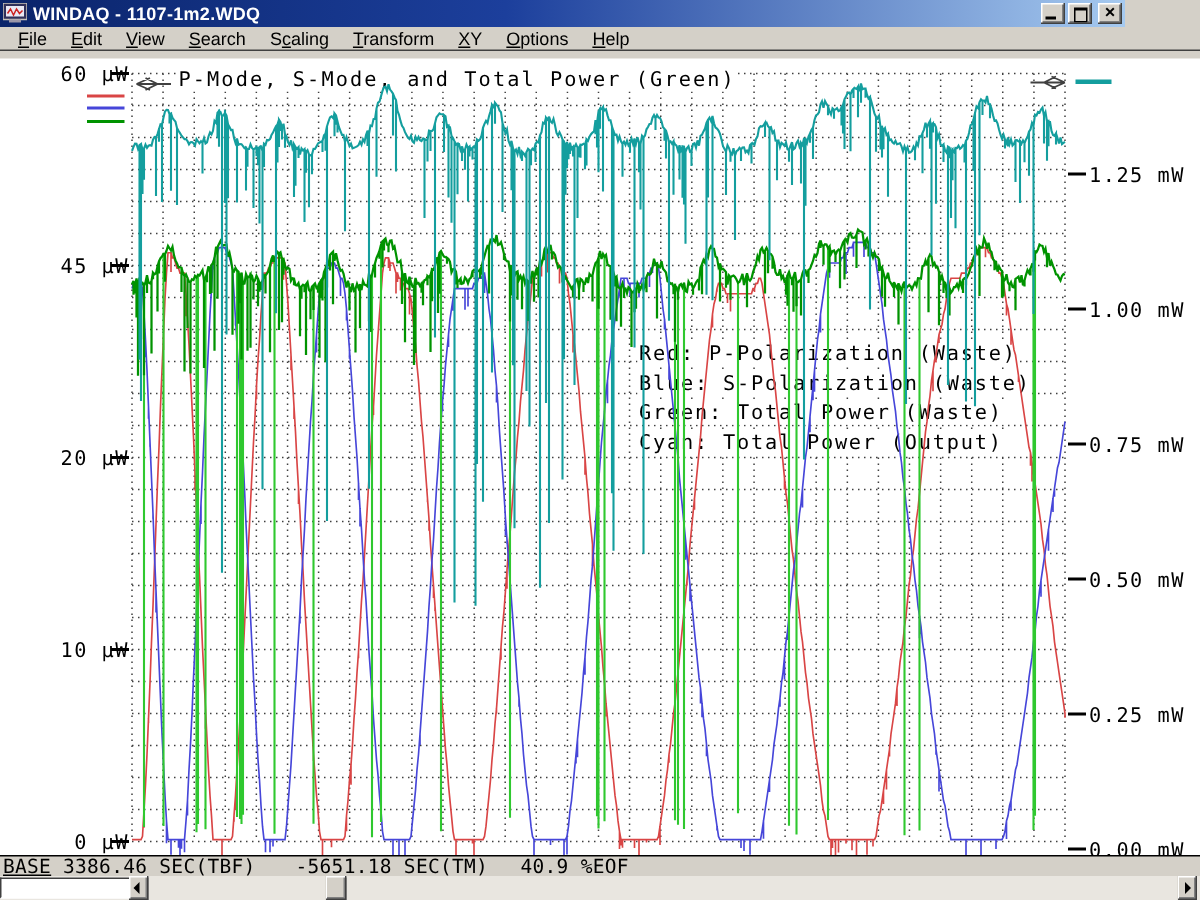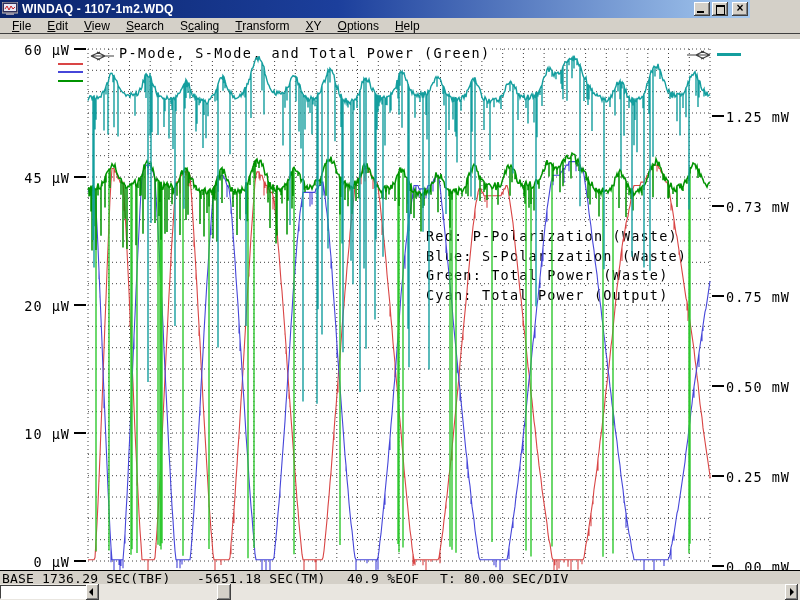--- a/index.html
+++ b/index.html
@@ -21,21 +21,21 @@
   .g-x{position:absolute;left:0;top:-1px;width:16px;text-align:center;font:bold 12px "Liberation Sans",sans-serif;color:#000;}
   
   .menubar{position:absolute;top:18px;left:0;width:800px;height:16px;background:#d4d0c8;
     display:flex;align-items:center;font-size:12px;color:#000;padding-left:4px;box-sizing:border-box;
     border-bottom:1px solid #404040;}
   .menu-item{padding:2px 8px;white-space:nowrap;}
   
   .chart{position:absolute;top:39px;left:0;width:800px;height:531px;background:#fff;overflow:hidden;}
   .chart svg{position:absolute;left:0;top:0;}
   .mono{font-family:"DejaVu Sans Mono","Liberation Mono",monospace;}
-  .ylab{position:absolute;left:0;width:70px;text-align:right;font-size:13.5px;letter-spacing:1px;color:#000;white-space:nowrap;}
+  .ylab{position:absolute;left:0;width:70px;text-align:right;font-size:13.5px;letter-spacing:1px;color:#000;white-space:nowrap;padding-left:16px;}
   .yrlab{position:absolute;left:726px;font-size:13.5px;letter-spacing:1px;color:#000000;white-space:nowrap;}
   .hdr{position:absolute;font-size:13.5px;letter-spacing:1.4px;color:#000;white-space:nowrap;}
   .hdr span{background:#fff;padding:0 1px;}
   .legend{position:absolute;left:425px;top:189px;font-size:13.5px;letter-spacing:1.2px;color:#000;}
   .legend div{height:19.7px;white-space:nowrap;}
   .legend span{background:#fff;padding:0 1px;}
   .chdash{position:absolute;left:58px;width:25px;height:2px;}
   .cyandash{position:absolute;left:717px;top:14px;width:24px;height:3px;}
   
   .statusbar{position:absolute;top:570px;left:0;width:800px;height:14px;background:#d4d0c8;
@@ -100,21 +100,21 @@
         <path d="M91 17 H114 M91 17 l9 -4 M91 17 l9 4 M97 13 l8 4 l-8 4M687 16 H710 M710 16 l-9 -4 M710 16 l-9 4 M704 12 l-8 4 l8 4" stroke="#404040" stroke-width="1.2" fill="none"></path>
       </svg>
 
     <div class="ylab mono" style="top:3px">60 µW</div>
     <div class="ylab mono" style="top:131px">45 µW</div>
     <div class="ylab mono" style="top:259px">20 µW</div>
     <div class="ylab mono" style="top:387px">10 µW</div>
     <div class="ylab mono" style="top:515px">0 µW</div>
 
     <div class="yrlab mono" style="top:70px">1.25 mW</div>
-    <div class="yrlab mono" style="top:160px">0.73 mW</div>
+    <div class="yrlab mono" style="top:160px">1.00 mW</div>
     <div class="yrlab mono" style="top:250px">0.75 mW</div>
     <div class="yrlab mono" style="top:340px">0.50 mW</div>
     <div class="yrlab mono" style="top:430px">0.25 mW</div>
     <div class="yrlab mono" style="top:520px">0.00 mW</div>
 
     <div class="chdash" id="dash-red" style="top: 24px; background: rgb(217, 69, 69);"></div>
     <div class="chdash" id="dash-blue" style="top: 32px; background: rgb(70, 70, 217);"></div>
     <div class="chdash" id="dash-green" style="top: 41px; background: rgb(0, 147, 0);"></div>
     <div class="cyandash" id="dash-cyan" style="background: rgb(20, 158, 158);"></div>
 
@@ -131,24 +131,23 @@
         <path d="M88 520.7L88 520.7L89 520.7L90 520.7L91 520.7L92 520.7L93 520.7L94 520.7L95 518.6L96 501.5L96 512.8L96 501.5L97 484.5L98 464.0L99 440.1L99 443.0L99 440.1L100 416.2L101 388.9L102 365.0L103 337.7L104 310.4L105 283.1L106 259.2L107 231.9L108 208.0L109 184.1L109 194.4L109 184.1L110 160.2L111 143.1L112 129.5L113 129.5L114 129.5L114 142.4L114 129.5L115 132.9L116 132.9L117 136.3L118 139.7L119 139.7L120 143.1L121 143.1L122 143.1L123 143.1L124 156.8L124 171.8L124 156.8L125 173.8L126 190.9L127 211.4L128 231.9L129 252.3L130 276.2L130 288.0L130 276.2L131 300.1L131 310.2L131 300.1L132 324.0L133 344.5L134 368.4L135 392.3L136 412.8L137 433.3L137 446.8L137 433.3L138 453.7L139 474.2L140 491.3L141 504.9L142 520.7L143 520.7L144 520.7L145 520.7L146 520.7L147 520.7L148 520.7L148 531.0L148 520.7L149 520.7L150 520.7L151 520.7L152 520.7L153 520.7L154 520.7L155 518.6L156 504.9L156 508.8L156 504.9L157 491.3L157 501.0L157 491.3L158 474.2L158 479.9L158 474.2L159 457.1L160 440.1L161 419.6L161 433.9L161 419.6L162 399.1L163 378.6L164 358.2L165 337.7L166 317.2L167 296.7L168 276.2L169 255.8L170 238.7L171 218.2L171 227.2L171 218.2L172 201.1L173 187.5L174 170.4L175 156.8L176 143.1L177 143.1L178 143.1L179 139.7L180 139.7L180 154.5L180 139.7L181 136.3L182 136.3L183 132.9L184 132.9L185 132.9L186 132.9L186 136.4L186 132.9L187 132.9L188 132.9L188 147.1L188 132.9L189 136.3L189 147.5L189 136.3L190 136.3L191 149.9L192 163.6L192 165.6L192 163.6L193 180.7L194 197.7L194 207.8L194 197.7L195 214.8L196 231.9L196 240.4L196 231.9L197 248.9L198 269.4L199 286.5L199 297.0L199 286.5L200 303.5L201 324.0L202 341.1L203 361.6L204 378.6L205 395.7L206 412.8L207 429.8L208 446.9L209 464.0L209 468.3L209 464.0L210 477.6L211 491.3L212 501.5L213 515.2L214 520.7L215 520.7L215 532.9L215 520.7L216 520.7L217 520.7L218 520.7L219 520.7L220 520.7L221 520.7L221 525.9L221 520.7L222 520.7L223 520.7L224 520.7L225 520.7L226 520.7L227 520.7L228 520.7L229 520.7L230 518.6L231 504.9L231 515.2L231 504.9L232 494.7L233 481.0L234 470.8L234 484.2L234 470.8L235 457.1L236 440.1L237 426.4L238 409.4L239 395.7L239 399.9L239 395.7L240 378.6L241 361.6L242 347.9L243 330.9L244 313.8L245 296.7L246 279.7L247 262.6L248 245.5L249 231.9L249 237.6L249 231.9L250 214.8L251 197.7L252 184.1L253 170.4L254 156.8L255 143.1L256 136.3L257 132.9L258 132.9L259 132.9L259 139.6L259 132.9L260 136.3L260 141.6L260 136.3L261 136.3L262 136.3L263 139.7L264 143.1L264 156.6L264 143.1L265 143.1L265 149.0L265 143.1L266 146.5L267 146.5L267 154.6L267 146.5L268 149.9L269 149.9L270 153.4L271 153.4L272 153.4L273 156.8L273 170.6L273 156.8L274 160.2L275 170.4L276 180.7L277 190.9L278 204.6L279 214.8L280 228.5L281 242.1L282 252.3L283 266.0L284 279.7L285 293.3L285 295.8L285 293.3L286 307.0L286 314.9L286 307.0L287 324.0L288 337.7L289 351.3L289 359.7L289 351.3L290 365.0L290 368.3L290 365.0L291 378.6L292 392.3L293 405.9L294 419.6L295 433.3L296 446.9L297 460.6L298 470.8L299 484.5L300 494.7L301 504.9L302 515.2L303 520.7L304 520.7L304 534.0L304 520.7L305 520.7L306 520.7L307 520.7L308 520.7L309 520.7L310 520.7L311 520.7L312 520.7L313 520.7L314 520.7L315 520.7L315 523.3L315 520.7L316 520.7L316 532.6L316 520.7L317 520.7L318 520.7L319 520.7L320 520.7L321 520.7L322 520.7L323 518.6L324 511.8L325 501.5L326 491.3L327 481.0L328 467.4L329 457.1L330 443.5L331 433.3L331 436.7L331 433.3L332 419.6L333 405.9L334 392.3L334 400.9L334 392.3L335 378.6L336 368.4L337 354.7L338 341.1L338 353.5L338 341.1L339 327.4L340 317.2L341 303.5L342 289.9L343 276.2L344 266.0L345 252.3L346 242.1L347 228.5L348 218.2L349 208.0L350 194.3L351 184.1L352 173.8L353 167.0L354 156.8L355 146.5L356 143.1L357 143.1L358 139.7L359 139.7L360 136.3L361 136.3L361 145.3L361 136.3L362 132.9L363 132.9L364 129.5L365 129.5L365 142.6L365 129.5L366 129.5L367 129.5L368 129.5L369 132.9L370 132.9L371 136.3L372 136.3L373 139.7L373 150.0L373 139.7L374 139.7L375 143.1L376 143.1L377 143.1L378 146.5L379 156.8L380 163.6L381 173.8L382 184.1L382 196.0L382 184.1L383 190.9L384 201.1L385 211.4L386 221.6L387 235.3L388 245.5L389 255.8L390 266.0L390 277.5L390 266.0L391 279.7L392 289.9L393 303.5L394 313.8L395 324.0L395 338.3L395 324.0L396 337.7L397 347.9L398 358.2L399 371.8L400 382.1L401 392.3L402 405.9L403 416.2L404 429.8L404 438.6L404 429.8L405 440.1L406 450.3L407 460.6L408 470.8L409 481.0L410 491.3L411 498.1L412 508.3L413 515.2L413 527.0L413 515.2L414 520.7L414 524.7L414 520.7L415 520.7L415 526.2L415 520.7L416 520.7L417 520.7L418 520.7L419 520.7L420 520.7L421 520.7L422 520.7L423 520.7L423 526.3L423 520.7L424 520.7L425 520.7L426 520.7L426 532.9L426 520.7L427 520.7L428 520.7L429 520.7L430 520.7L431 520.7L431 522.7L431 520.7L432 520.7L433 520.7L434 520.7L435 520.7L436 520.7L437 520.7L438 520.7L439 518.6L440 511.8L440 524.3L440 511.8L441 504.9L442 498.1L443 491.3L444 481.0L445 474.2L446 464.0L446 469.5L446 464.0L447 457.1L448 446.9L449 436.7L450 429.8L451 419.6L452 409.4L452 421.5L452 409.4L453 399.1L454 388.9L455 378.6L456 368.4L457 358.2L458 347.9L458 351.4L458 347.9L459 337.7L460 324.0L461 313.8L462 303.5L463 293.3L463 300.9L463 293.3L464 283.1L465 272.8L466 262.6L467 252.3L468 238.7L468 241.2L468 238.7L469 228.5L470 218.2L471 208.0L472 197.7L473 187.5L474 180.7L475 170.4L475 179.4L475 170.4L476 163.6L477 160.2L478 153.4L478 155.5L478 153.4L479 149.9L480 149.9L481 149.9L482 153.4L483 153.4L484 156.8L485 156.8L485 163.0L485 156.8L486 156.8L487 156.8L487 168.7L487 156.8L488 156.8L489 156.8L490 156.8L491 156.8L492 156.8L493 156.8L494 156.8L495 156.8L496 156.8L497 156.8L498 156.8L499 156.8L500 156.8L501 156.8L502 153.4L503 153.4L503 155.7L503 153.4L504 149.9L505 149.9L506 146.5L507 146.5L508 149.9L509 156.8L510 163.6L511 170.4L512 177.3L513 184.1L514 194.3L515 204.6L516 214.8L517 221.6L518 231.9L519 242.1L520 252.3L521 259.2L522 269.4L523 279.7L523 287.3L523 279.7L524 289.9L525 296.7L526 307.0L527 317.2L528 327.4L529 334.3L530 344.5L531 354.7L532 361.6L533 371.8L534 382.1L535 388.9L536 399.1L537 409.4L538 416.2L539 426.4L540 433.3L541 440.1L542 450.3L543 457.1L544 464.0L545 470.8L546 477.6L547 484.5L548 494.7L549 501.5L550 504.9L551 511.8L552 518.6L553 520.7L554 520.7L554 534.5L554 520.7L555 520.7L555 526.3L555 520.7L556 520.7L557 520.7L557 533.2L557 520.7L558 520.7L559 520.7L559 529.4L559 520.7L560 520.7L561 520.7L562 520.7L563 520.7L564 520.7L564 523.4L564 520.7L565 520.7L566 520.7L567 520.7L568 520.7L568 527.8L568 520.7L569 520.7L570 520.7L571 520.7L571 531.9L571 520.7L572 520.7L573 520.7L574 520.7L575 520.7L576 520.7L577 520.7L578 520.7L578 530.8L578 520.7L579 520.7L580 520.7L581 520.7L582 520.7L582 525.3L582 520.7L583 520.7L584 518.6L585 511.8L586 504.9L587 501.5L588 494.7L589 487.9L589 497.0L589 487.9L590 481.0L591 474.2L591 487.3L591 474.2L592 467.4L593 460.6L593 465.3L593 460.6L594 450.3L595 443.5L596 436.7L597 429.8L598 419.6L598 431.7L598 419.6L599 412.8L600 402.5L601 395.7L602 388.9L602 391.2L602 388.9L603 378.6L604 371.8L605 361.6L606 351.3L607 344.5L608 334.3L609 327.4L610 317.2L611 307.0L612 300.1L613 289.9L614 279.7L615 269.4L616 259.2L617 248.9L618 242.1L619 231.9L620 225.0L621 214.8L622 208.0L622 221.9L622 208.0L623 201.1L624 197.7L624 202.7L624 197.7L625 190.9L626 184.1L626 189.6L626 184.1L627 180.7L628 177.3L629 170.4L630 167.0L631 160.2L632 156.8L633 149.9L634 146.5L635 146.5L636 146.5L637 146.5L638 146.5L639 146.5L640 146.5L641 143.1L642 143.1L643 143.1L644 143.1L645 139.7L646 139.7L647 136.3L648 136.3L649 132.9L650 132.9L651 129.5L652 129.5L653 126.1L654 126.1L655 126.1L656 126.1L657 126.1L657 132.5L657 126.1L658 126.1L659 129.5L660 129.5L661 132.9L662 132.9L663 136.3L664 139.7L665 139.7L666 143.1L667 143.1L668 146.5L669 149.9L670 156.8L671 163.6L671 171.4L671 163.6L672 167.0L673 173.8L674 180.7L674 190.8L674 180.7L675 187.5L676 194.3L677 197.7L678 204.6L679 211.4L679 215.7L679 211.4L680 218.2L681 225.0L682 231.9L683 238.7L684 245.5L685 252.3L686 259.2L687 262.6L687 271.5L687 262.6L688 269.4L688 282.0L688 269.4L689 276.2L690 283.1L691 289.9L692 296.7L693 303.5L694 310.4L695 320.6L696 327.4L697 337.7L698 344.5L699 354.7L700 365.0L701 371.8L702 378.6L703 388.9L704 395.7L705 402.5L706 409.4L707 416.2L708 423.0L709 429.8L710 436.7L710 439.5L710 436.7" stroke="#d94545" stroke-width="1.1" fill="none"></path>
         <path d="M88 153.4L88 153.4L89 149.9L90 149.9L91 149.9L92 149.9L93 149.9L93 157.4L93 149.9L94 149.9L95 153.4L96 170.4L97 187.5L97 199.1L97 187.5L98 208.0L99 231.9L99 240.2L99 231.9L100 255.8L100 258.8L100 255.8L101 279.7L102 303.5L102 306.8L102 303.5L103 330.9L104 354.7L104 369.3L104 354.7L105 378.6L106 402.5L107 426.4L108 450.3L109 470.8L110 491.3L111 508.3L111 523.2L111 508.3L112 520.7L113 520.7L114 520.7L114 530.9L114 520.7L115 520.7L116 520.7L117 520.7L118 520.7L119 520.7L119 526.1L119 520.7L120 520.7L120 534.2L120 520.7L121 520.7L121 526.9L121 520.7L122 520.7L123 520.7L123 529.2L123 520.7L124 508.3L125 494.7L125 504.6L125 494.7L126 474.2L127 457.1L128 436.7L129 412.8L130 392.3L131 368.4L132 344.5L132 351.8L132 344.5L133 320.6L134 296.7L134 310.3L134 296.7L135 276.2L136 252.3L137 231.9L138 211.4L139 190.9L140 170.4L141 153.4L142 136.3L142 140.6L142 136.3L143 132.9L143 136.4L143 132.9L144 129.5L145 129.5L146 126.1L147 126.1L148 126.1L148 135.7L148 126.1L149 126.1L150 126.1L151 129.5L152 129.5L153 132.9L154 136.3L155 139.7L156 156.8L157 173.8L157 178.0L157 173.8L158 190.9L159 208.0L160 228.5L161 248.9L162 266.0L163 286.5L164 310.4L165 330.9L166 351.3L167 371.8L168 392.3L169 412.8L170 429.8L171 450.3L172 467.4L173 481.0L174 498.1L175 511.8L176 520.7L177 520.7L177 529.1L177 520.7L178 520.7L179 520.7L180 520.7L180 529.2L180 520.7L181 520.7L182 520.7L182 525.4L182 520.7L183 520.7L184 520.7L185 520.7L186 520.7L187 520.7L188 520.7L189 520.7L190 520.7L191 511.8L192 498.1L193 484.5L194 470.8L195 453.7L196 436.7L197 419.6L198 402.5L199 385.5L200 368.4L200 376.6L200 368.4L201 347.9L202 330.9L203 313.8L204 293.3L205 276.2L206 259.2L207 242.1L208 228.5L209 211.4L210 197.7L211 184.1L211 196.0L211 184.1L212 170.4L213 156.8L214 149.9L215 146.5L215 154.3L215 146.5L216 146.5L217 143.1L218 139.7L219 139.7L220 139.7L221 136.3L222 136.3L223 136.3L224 139.7L225 139.7L226 143.1L227 146.5L227 158.3L227 146.5L228 146.5L229 149.9L230 156.8L231 167.0L231 174.7L231 167.0L232 180.7L233 194.3L233 200.2L233 194.3L234 208.0L235 221.6L236 238.7L237 252.3L238 266.0L239 283.1L239 294.4L239 283.1L240 300.1L240 312.0L240 300.1L241 313.8L242 330.9L243 347.9L244 361.6L245 378.6L246 395.7L247 409.4L248 423.0L249 440.1L250 453.7L251 467.4L252 477.6L253 491.3L254 501.5L255 515.2L256 520.7L257 520.7L258 520.7L259 520.7L260 520.7L261 520.7L262 520.7L262 531.3L262 520.7L263 520.7L264 520.7L265 520.7L266 520.7L266 533.4L266 520.7L267 520.7L268 520.7L269 520.7L270 520.7L270 535.1L270 520.7L271 520.7L272 520.7L273 520.7L274 518.6L275 508.3L276 498.1L277 487.9L278 474.2L279 464.0L280 450.3L280 457.6L280 450.3L281 436.7L282 423.0L283 409.4L284 395.7L285 382.1L286 365.0L287 351.3L288 334.3L289 320.6L290 303.5L291 286.5L292 272.8L293 255.8L294 242.1L294 252.4L294 242.1L295 228.5L295 235.2L295 228.5L296 218.2L297 204.6L298 194.3L299 184.1L299 192.3L299 184.1L300 173.8L301 167.0L302 160.2L302 168.1L302 160.2L303 153.4L304 153.4L305 153.4L306 153.4L307 153.4L308 153.4L309 153.4L310 153.4L310 167.5L310 153.4L311 153.4L312 153.4L312 165.4L312 153.4L313 153.4L314 153.4L315 153.4L316 149.9L317 149.9L318 149.9L319 146.5L320 146.5L321 146.5L322 143.1L323 143.1L323 156.4L323 143.1L324 149.9L325 156.8L326 167.0L327 173.8L328 184.1L328 192.0L328 184.1L329 194.3L330 208.0L331 218.2L331 229.4L331 218.2L332 231.9L333 248.9L334 262.6L335 276.2L336 289.9L337 307.0L337 318.0L337 307.0L338 320.6L338 323.5L338 320.6L339 334.3L340 347.9L341 361.6L342 375.2L343 388.9L344 402.5L345 416.2L346 426.4L346 432.2L346 426.4L347 440.1L348 450.3L349 464.0L350 474.2L351 484.5L352 491.3L353 501.5L354 511.8L355 518.6L356 520.7L356 532.5L356 520.7L357 520.7L358 520.7L359 520.7L360 520.7L361 520.7L362 520.7L363 520.7L364 520.7L365 520.7L366 520.7L367 520.7L367 524.3L367 520.7L368 520.7L369 520.7L370 520.7L371 520.7L372 520.7L373 520.7L374 520.7L375 520.7L376 520.7L376 535.0L376 520.7L377 520.7L378 518.6L378 530.7L378 518.6L379 511.8L380 501.5L381 494.7L382 484.5L383 474.2L384 464.0L384 470.0L384 464.0L385 453.7L385 465.8L385 453.7L386 443.5L387 433.3L388 423.0L389 409.4L390 399.1L390 410.9L390 399.1L391 385.5L392 375.2L393 361.6L394 347.9L395 337.7L396 324.0L397 310.4L398 296.7L399 283.1L400 269.4L401 255.8L402 245.5L403 235.3L404 221.6L405 214.8L405 229.8L405 214.8L406 204.6L407 197.7L408 187.5L409 180.7L409 192.3L409 180.7L410 173.8L411 167.0L412 160.2L413 153.4L413 158.9L413 153.4L414 146.5L415 146.5L416 146.5L416 158.3L416 146.5L417 146.5L418 146.5L419 149.9L420 149.9L420 158.5L420 149.9L421 149.9L422 149.9L423 149.9L424 149.9L425 149.9L426 149.9L426 159.4L426 149.9L427 149.9L428 146.5L429 146.5L430 146.5L431 146.5L432 143.1L433 143.1L433 152.4L433 143.1L434 139.7L435 139.7L435 143.0L435 139.7L436 136.3L437 136.3L438 136.3L439 139.7L440 146.5L441 156.8L442 167.0L443 173.8L443 180.7L443 173.8L444 184.1L445 194.3L446 204.6L446 214.1L446 204.6L447 214.8L448 225.0L449 235.3L450 245.5L451 255.8L452 266.0L453 279.7L454 289.9L455 300.1L456 310.4L457 320.6L457 334.2L457 320.6L458 330.9L459 341.1L460 351.3L460 361.8L460 351.3L461 361.6L462 371.8L463 382.1L464 392.3L465 402.5L466 412.8L467 419.6L467 430.0L467 419.6L468 429.8L468 439.1L468 429.8L469 440.1L470 446.9L471 457.1L471 465.1L471 457.1L472 467.4L473 474.2L474 481.0L475 491.3L476 498.1L477 504.9L478 511.8L478 514.6L478 511.8L479 518.6L480 520.7L481 520.7L482 520.7L483 520.7L484 520.7L485 520.7L486 520.7L487 520.7L488 520.7L489 520.7L490 520.7L491 520.7L492 520.7L493 520.7L494 520.7L494 526.3L494 520.7L495 520.7L496 520.7L496 528.3L496 520.7L497 520.7L498 520.7L499 520.7L500 520.7L500 530.9L500 520.7L501 520.7L502 520.7L503 520.7L504 520.7L505 520.7L506 520.7L507 520.7L508 515.2L509 508.3L509 520.1L509 508.3L510 501.5L511 494.7L512 487.9L513 481.0L513 489.0L513 481.0L514 474.2L515 467.4L516 457.1L517 450.3L518 443.5L519 433.3L520 426.4L520 432.2L520 426.4L521 416.2L522 409.4L523 399.1L523 414.0L523 399.1L524 388.9L525 382.1L525 387.6L525 382.1L526 371.8L527 361.6L528 351.3L529 341.1L530 334.3L531 324.0L532 313.8L533 303.5L534 296.7L535 286.5L535 299.3L535 286.5L536 276.2L537 266.0L538 259.2L539 248.9L540 238.7L540 249.1L540 238.7L541 228.5L542 218.2L542 227.8L542 218.2L543 208.0L543 222.2L543 208.0L544 197.7L545 187.5L546 180.7L547 170.4L547 182.7L547 170.4L548 163.6L549 156.8L550 149.9L551 143.1L552 139.7L553 136.3L553 146.2L553 136.3L554 136.3L555 136.3L556 136.3L557 136.3L558 136.3L559 136.3L560 136.3L561 132.9L562 132.9L563 129.5L564 129.5L564 143.7L564 129.5L565 129.5L566 126.1L567 126.1L568 126.1L569 122.6L569 132.2L569 122.6L570 122.6L571 122.6L572 122.6L573 122.6L574 122.6L575 122.6L576 122.6L576 132.3L576 122.6L577 122.6L578 126.1L579 126.1L580 126.1L581 129.5L582 129.5L583 129.5L584 136.3L585 143.1L586 149.9L587 156.8L588 163.6L589 173.8L590 180.7L591 187.5L592 197.7L593 204.6L594 211.4L595 221.6L596 228.5L597 235.3L598 245.5L599 252.3L600 262.6L601 269.4L602 279.7L603 286.5L604 296.7L605 303.5L606 313.8L607 320.6L608 330.9L609 337.7L610 347.9L611 354.7L612 365.0L613 371.8L613 386.5L613 371.8L614 378.6L614 383.9L614 378.6L615 388.9L616 395.7L617 402.5L618 412.8L619 419.6L620 426.4L621 436.7L622 443.5L623 450.3L624 460.6L624 464.1L624 460.6L625 467.4L626 474.2L626 488.7L626 474.2L627 481.0L628 487.9L629 494.7L630 498.1L631 504.9L632 511.8L633 515.2L634 520.7L635 520.7L636 520.7L637 520.7L638 520.7L639 520.7L640 520.7L641 520.7L642 520.7L643 520.7L644 520.7L644 535.2L644 520.7L645 520.7L646 520.7L647 520.7L648 520.7L649 520.7L650 520.7L651 520.7L652 520.7L653 520.7L654 520.7L654 531.5L654 520.7L655 520.7L656 520.7L657 520.7L658 520.7L659 520.7L660 520.7L661 520.7L662 520.7L663 520.7L664 520.7L664 527.0L664 520.7L665 520.7L666 520.7L667 520.7L668 520.7L669 518.6L670 515.2L671 508.3L671 520.4L671 508.3L672 504.9L673 498.1L674 494.7L674 501.7L674 494.7L675 487.9L676 481.0L677 474.2L678 470.8L679 464.0L680 457.1L681 450.3L682 443.5L683 436.7L684 429.8L685 423.0L686 412.8L687 405.9L688 399.1L689 388.9L690 382.1L691 371.8L692 365.0L693 354.7L694 347.9L694 358.8L694 347.9L695 341.1L696 334.3L697 327.4L698 320.6L699 313.8L699 328.1L699 313.8L700 307.0L701 300.1L702 293.3L702 302.3L702 293.3L703 286.5L703 292.1L703 286.5L704 279.7L705 272.8L706 269.4L707 262.6L708 255.8L709 248.9L710 242.1" stroke="#4646d9" stroke-width="1.1" fill="none"></path>
         <path d="M109 130.2L109 511.6M96 151.6L96 512.3M131 146.0L131 515.8M137 146.3L137 513.9M158 141.3L158 505.7M160 147.2L160 506.8M162 150.3L162 504.2M209 151.1L209 510.1M248 144.1L248 519.2M294 128.3L294 515.2M340 142.4L340 506.1M399 132.9L399 513.3M403 132.1L403 508.5M398 135.4L398 505.1M452 156.1L452 510.8M456 149.5L456 513.7M526 142.4L526 511.5M531 149.4L531 517.4M531 149.4L531 515.5M603 148.8L603 517.8M613 146.5L613 514.6M689 138.1L689 514.3M132 144.2L132 510.3M160 147.2L160 507.0M161 142.8L161 510.4M183 135.5L183 516.8M254 124.2L254 509.0M450 151.4L450 507.8M492 149.6L492 503.1M552 126.4L552 507.6M690 128.5L690 504.8" stroke="#2fc82f" stroke-width="1.4" fill="none"></path>
         <path d="M88 150.5L88 150.5L89 148.3L89 157.5L89 148.3L90 152.6L90 156.7L90 152.6L91 146.6L91 172.6L91 146.6L92 152.8L92 211.5L92 152.8L93 146.1L94 149.2L94 187.2L94 149.2L95 149.5L96 151.6L96 211.1L96 151.6L97 149.1L98 144.5L98 156.4L98 144.5L99 149.3L100 149.9L101 148.4L101 196.7L101 148.4L102 142.7L102 147.2L102 142.7L103 143.8L104 143.2L105 138.6L105 168.6L105 138.6L106 135.2L106 143.4L106 135.2L107 133.1L108 132.0L109 130.2L110 130.5L110 148.9L110 130.5L111 128.2L112 124.9L113 126.5L114 128.0L115 125.5L116 131.3L117 134.6L118 136.6L119 139.3L120 139.1L121 139.5L121 155.7L121 139.5L122 143.0L123 145.2L123 208.6L123 145.2L124 143.9L125 146.4L125 179.7L125 146.4L126 148.8L127 149.2L127 210.0L127 149.2L128 147.2L129 147.7L130 144.9L131 146.0L132 144.2L133 144.7L134 142.9L135 141.1L136 148.1L136 206.3L136 148.1L137 146.3L138 143.2L138 149.1L138 143.2L139 138.5L140 142.3L140 157.0L140 142.3L141 137.8L141 156.4L141 137.8L142 136.3L143 133.1L143 194.8L143 133.1L144 126.1L145 125.8L145 160.2L145 125.8L146 123.7L147 121.7L148 124.1L148 128.9L148 124.1L149 124.6L150 124.3L151 124.1L152 132.1L153 129.6L154 134.3L155 141.1L155 184.1L155 141.1L156 141.9L157 139.6L158 141.3L159 142.2L159 176.9L159 142.2L160 147.2L160 163.1L160 147.2L161 142.8L161 200.7L161 142.8L162 150.3L163 150.1L164 143.7L165 146.2L165 194.8L165 146.2L166 145.6L167 144.0L167 192.9L167 144.0L168 144.8L169 149.3L169 160.7L169 149.3L170 147.9L171 144.8L172 146.8L172 165.2L172 146.8L173 149.7L173 155.5L173 149.7L174 149.9L174 154.3L174 149.9L175 148.3L176 144.4L177 144.8L177 156.7L177 144.8L178 143.2L179 141.7L180 138.1L180 195.9L180 138.1L181 133.5L182 131.3L182 135.6L182 131.3L183 135.5L184 131.0L185 129.0L186 130.0L186 181.0L186 130.0L187 129.2L188 133.6L188 175.8L188 133.6L189 133.5L189 144.2L189 133.5L190 138.2L191 140.5L192 139.5L193 140.2L194 148.2L195 146.5L196 146.8L196 151.2L196 146.8L197 151.0L198 151.3L199 149.8L200 154.4L200 185.1L200 154.4L201 152.0L201 160.1L201 152.0L202 150.9L203 151.6L203 155.9L203 151.6L204 150.5L204 197.6L204 150.5L205 149.1L206 154.4L207 155.6L207 173.9L207 155.6L208 152.1L209 151.1L209 167.6L209 151.1L210 150.0L211 153.0L212 152.0L212 156.2L212 152.0L213 149.6L213 199.5L213 149.6L214 148.1L214 159.9L214 148.1L215 148.4L215 161.4L215 148.4L216 142.4L217 140.0L217 202.5L217 140.0L218 137.0L218 152.7L218 137.0L219 137.8L220 131.0L220 141.4L220 131.0L221 129.8L222 128.8L222 163.9L222 128.8L223 134.8L224 129.8L225 134.5L226 138.4L227 141.5L228 140.9L229 143.4L230 148.2L231 152.6L232 148.1L233 152.8L233 168.0L233 152.8L234 155.7L235 149.9L236 154.7L237 153.6L237 196.0L237 153.6L238 150.3L239 153.1L240 150.5L240 179.9L240 150.5L241 154.4L242 148.4L243 150.8L244 151.1L245 152.0L246 143.3L246 175.2L246 143.3L247 146.8L247 182.3L247 146.8L248 144.1L249 139.2L250 136.6L250 146.0L250 136.6L251 133.0L252 130.7L253 128.1L253 133.5L253 128.1L254 124.2L255 121.8L255 139.4L255 121.8L256 121.0L256 128.0L256 121.0L257 120.0L258 124.1L259 124.9L259 129.1L259 124.9L260 121.5L261 121.3L262 126.6L263 125.3L264 130.4L265 135.9L266 135.8L267 134.8L268 142.3L268 163.6L268 142.3L269 146.3L270 143.2L270 189.1L270 143.2L271 149.0L272 149.8L273 145.5L273 154.5L273 145.5L274 149.1L275 152.2L276 152.4L276 204.4L276 152.4L277 146.3L277 196.4L277 146.3L278 150.1L279 149.6L280 151.7L281 150.2L281 156.2L281 150.2L282 150.4L282 164.5L282 150.4L283 147.7L284 147.4L285 144.9L285 151.2L285 144.9L286 145.7L287 144.4L287 195.6L287 144.4L288 140.5L288 161.8L288 140.5L289 140.9L290 138.3L291 132.6L291 136.7L291 132.6L292 134.8L292 169.6L292 134.8L293 129.4L293 156.9L293 129.4L294 128.3L295 130.5L296 132.1L297 132.5L298 132.9L298 136.9L298 132.9L299 133.7L300 135.5L301 142.6L302 140.5L303 140.2L304 142.2L304 150.7L304 142.2L305 149.0L305 153.0L305 149.0L306 148.1L307 146.8L307 150.8L307 146.8L308 150.2L309 149.8L310 146.0L311 147.2L312 149.9L313 147.0L314 146.1L315 141.8L315 145.9L315 141.8L316 140.9L317 141.2L318 141.6L319 141.7L320 140.7L320 146.6L320 140.7L321 139.2L321 144.2L321 139.2L322 134.9L323 131.7L324 128.0L325 124.9L326 125.2L326 156.7L326 125.2L327 121.1L328 122.3L329 120.8L330 122.2L331 117.7L332 124.3L333 123.9L334 122.4L335 126.1L336 130.4L336 134.4L336 130.4L337 133.9L338 135.1L339 135.4L340 142.4L340 175.4L340 142.4L341 137.9L341 158.0L341 137.9L342 142.3L343 144.9L344 142.6L345 142.0L345 160.9L345 142.0L346 147.4L347 145.0L348 147.7L348 167.2L348 147.7L349 145.2L350 150.0L351 147.3L352 148.5L352 175.0L352 148.5L353 148.8L354 146.1L354 150.1L354 146.1L355 141.7L356 147.6L356 162.1L356 147.6L357 142.2L358 139.3L358 144.6L358 139.3L359 141.9L359 159.4L359 141.9L360 134.7L361 137.1L362 133.6L363 127.2L363 134.5L363 127.2L364 125.3L365 128.9L366 127.5L366 134.6L366 127.5L367 124.3L368 129.9L368 134.0L368 129.9L369 129.3L370 130.9L371 135.4L372 139.3L373 138.3L374 139.6L375 145.3L375 149.3L375 145.3L376 147.6L377 145.7L378 147.7L379 149.5L380 151.3L381 153.4L382 152.0L382 159.4L382 152.0L383 151.2L383 160.2L383 151.2L384 147.4L385 146.9L386 153.9L386 160.8L386 153.9L387 146.9L388 147.7L389 149.8L389 155.6L389 149.8L390 150.2L391 146.0L392 149.7L393 143.6L394 144.9L395 144.5L395 162.0L395 144.5L396 139.8L397 136.4L398 135.4L399 132.9L399 166.9L399 132.9L400 128.3L401 133.7L402 130.3L403 132.1L404 130.9L405 137.3L406 138.1L407 138.5L407 174.1L407 138.5L408 143.6L408 164.7L408 143.6L409 142.7L410 146.4L410 152.0L410 146.4L411 145.4L411 175.1L411 145.4L412 152.2L413 153.2L414 152.5L414 178.9L414 152.5L415 149.9L416 154.0L416 159.6L416 154.0L417 153.4L418 156.5L419 152.4L420 153.4L421 155.4L421 192.4L421 155.4L422 155.8L423 154.5L423 169.1L423 154.5L424 156.8L424 166.8L424 156.8L425 149.8L426 152.0L426 156.5L426 152.0L427 153.6L428 150.9L429 154.2L430 151.3L431 145.6L431 155.8L431 145.6L432 143.4L433 144.2L434 143.2L435 139.2L436 133.5L437 137.3L438 136.7L438 173.3L438 136.7L439 138.7L440 139.2L441 135.2L442 140.1L443 141.3L444 142.7L445 148.5L446 148.9L447 150.2L448 149.9L449 152.4L449 157.2L449 152.4L450 151.4L450 188.8L450 151.4L451 152.4L452 156.1L452 160.8L452 156.1L453 151.1L454 150.3L455 152.6L456 149.5L457 155.0L458 155.6L459 148.7L460 150.6L461 150.0L462 153.4L462 157.5L462 153.4L463 151.6L464 149.3L465 147.9L466 149.2L466 154.7L466 149.2L467 139.4L468 137.2L468 157.2L468 137.2L469 134.3L470 136.1L471 130.2L472 132.5L473 127.1L474 125.2L475 126.8L476 126.9L477 132.0L478 132.7L479 138.9L480 136.6L480 162.0L480 136.6L481 140.5L482 140.2L483 141.2L484 142.4L484 152.9L484 142.4L485 150.7L486 144.7L487 146.0L487 160.9L487 146.0L488 145.1L489 144.7L490 145.7L491 147.3L492 149.6L493 148.9L494 146.4L495 143.6L496 151.0L497 146.7L498 143.2L498 165.8L498 143.2L499 146.9L500 148.1L501 146.6L502 142.6L503 139.6L504 136.7L505 131.8L506 134.3L507 127.6L508 126.2L509 129.2L510 128.2L510 156.7L510 128.2L511 126.2L512 128.4L512 143.2L512 128.4L513 130.1L514 130.4L515 132.0L515 140.2L515 132.0L516 136.0L517 142.4L518 144.3L519 144.3L520 140.5L521 146.7L522 145.0L523 148.9L524 148.3L524 157.5L524 148.3L525 144.6L525 164.8L525 144.6L526 142.4L527 146.0L528 147.2L528 151.2L528 147.2L529 145.5L529 168.8L529 145.5L530 142.4L531 149.4L531 165.1L531 149.4L532 149.2L533 148.1L534 147.4L534 171.4L534 147.4L535 143.2L536 140.8L537 141.2L538 145.3L539 140.9L539 149.7L539 140.9L540 140.2L541 137.6L542 135.0L543 131.1L544 132.2L545 129.8L546 123.5L547 121.3L547 126.3L547 121.3L548 124.6L549 125.0L549 137.5L549 125.0L550 123.8L551 124.0L552 126.4L553 125.2L553 142.6L553 125.2L554 130.4L555 128.4L556 128.0L557 131.0L557 135.6L557 131.0L558 128.5L559 127.4L560 128.5L560 153.2L560 128.5L561 125.5L562 122.6L563 121.1L563 147.3L563 121.1L564 120.5L565 122.6L566 117.1L567 116.4L568 119.3L569 119.5L570 119.2L571 117.4L571 139.6L571 117.4L572 114.1L573 115.1L574 115.3L575 115.9L576 123.5L577 121.6L577 127.4L577 121.6L578 120.0L579 123.7L579 132.0L579 123.7L580 126.5L580 132.6L580 126.5L581 129.7L582 132.7L583 129.5L584 132.1L585 132.3L586 133.9L586 141.6L586 133.9L587 140.4L588 139.3L588 158.9L588 139.3L589 143.0L590 146.9L590 165.5L590 146.9L591 146.4L592 142.8L593 148.2L594 149.8L595 151.6L596 149.1L596 159.0L596 149.1L597 151.1L598 153.1L599 149.9L599 177.4L599 149.9L600 152.2L601 155.3L602 150.7L603 148.8L603 153.0L603 148.8L604 153.2L605 152.1L606 151.3L607 151.8L608 153.9L609 151.4L610 149.4L611 151.5L612 146.4L613 146.5L614 146.7L615 138.4L616 138.0L617 134.7L618 138.0L619 132.9L619 169.1L619 132.9L620 130.7L621 131.8L622 137.9L623 136.4L624 139.4L625 139.0L626 142.2L626 177.9L626 142.2L627 147.8L628 144.9L629 148.7L629 156.3L629 148.7L630 149.4L631 155.4L631 159.9L631 155.4L632 149.3L633 153.2L633 171.4L633 153.2L634 156.1L635 154.8L636 152.4L637 152.4L638 150.4L639 153.1L640 148.5L641 151.7L642 147.5L642 156.4L642 147.5L643 146.5L644 147.1L644 151.1L644 147.1L645 145.2L646 143.0L647 139.7L648 137.8L649 132.9L650 130.6L651 127.1L652 131.1L653 125.2L653 158.3L653 125.2L654 126.1L655 126.0L656 119.8L657 122.4L658 126.9L659 122.8L660 128.0L661 129.1L662 133.8L663 135.0L663 141.2L663 135.0L664 135.5L664 140.5L664 135.5L665 142.1L666 138.6L667 140.7L668 141.6L668 159.5L668 141.6L669 148.7L669 158.7L669 148.7L670 147.5L671 143.8L672 149.4L673 151.1L673 155.1L673 151.1L674 149.1L675 152.2L676 152.6L677 146.9L677 167.9L677 146.9L678 146.2L679 145.4L680 149.3L681 144.5L682 151.2L683 148.0L683 152.0L683 148.0L684 144.2L685 141.1L686 142.9L687 140.1L687 144.7L687 140.1L688 137.4L689 138.1L689 142.1L689 138.1L690 128.5L690 134.6L690 128.5L691 129.1L692 127.2L693 124.0L694 124.7L695 124.9L696 129.1L697 126.7L698 133.2L698 139.1L698 133.2L699 129.7L700 138.0L701 135.4L702 138.3L703 140.6L704 143.9L705 144.1L706 146.1L707 148.0L708 145.0L709 143.7L710 144.2" stroke="#009300" stroke-width="1.5" fill="none"></path>
         <path d="M88 61.6L88 61.6L89 58.9L90 56.8L91 56.9L92 60.2L93 57.7L93 200.9L93 57.7L94 57.0L94 228.4L94 57.0L95 60.4L95 90.4L95 60.4L96 60.1L96 80.8L96 60.1L97 57.4L98 59.6L99 58.1L100 57.8L101 58.1L102 54.1L103 52.3L104 52.6L104 91.6L104 52.6L105 50.4L106 47.1L106 55.5L106 47.1L107 43.8L108 44.1L108 95.6L108 44.1L109 39.3L110 35.3L111 34.2L112 34.3L113 37.1L113 43.3L113 37.1L114 36.6L114 88.2L114 36.6L115 39.6L116 40.9L117 42.1L118 46.4L118 97.6L118 46.4L119 48.2L120 49.7L121 51.5L122 52.6L123 53.8L124 53.7L125 55.0L126 57.2L127 55.8L128 55.7L129 56.5L130 58.1L131 53.7L132 55.2L133 56.5L134 55.1L135 56.3L135 76.7L135 56.3L136 53.0L137 56.7L138 55.9L139 52.0L140 49.3L141 50.6L142 48.2L143 41.6L144 42.9L145 36.1L145 53.1L145 36.1L146 35.1L146 58.9L146 35.1L147 35.7L148 38.4L148 342.9L148 38.4L149 37.9L150 36.2L150 96.4L150 36.2L151 38.0L151 184.0L151 38.0L152 43.8L152 93.2L152 43.8L153 45.7L154 47.7L155 47.6L156 53.0L157 56.4L158 53.4L158 96.0L158 53.4L159 57.5L160 57.0L161 57.1L162 58.4L163 59.8L164 59.5L164 88.0L164 59.5L165 60.4L165 72.2L165 60.4L166 60.3L167 57.2L168 59.6L169 60.7L169 99.6L169 60.7L170 59.9L171 59.2L171 65.2L171 59.2L172 60.0L172 71.1L172 60.0L173 59.1L173 110.0L173 59.1L174 58.6L175 61.8L175 287.1L175 61.8L176 56.8L176 72.3L176 56.8L177 57.6L178 54.3L179 54.5L180 53.7L181 50.9L182 49.4L183 47.1L184 45.1L184 169.8L184 45.1L185 44.0L185 69.4L185 44.0L186 40.7L186 59.0L186 40.7L187 42.3L187 48.3L187 42.3L188 46.7L188 54.0L188 46.7L189 43.5L190 50.5L190 59.5L190 50.5L191 51.8L192 55.7L193 57.7L194 54.6L195 59.8L196 57.2L196 92.4L196 57.2L197 59.0L197 84.8L197 59.0L198 60.1L199 59.1L199 66.3L199 59.1L200 64.0L201 59.9L202 61.3L203 60.4L203 109.0L203 60.4L204 62.4L204 76.1L204 62.4L205 61.1L206 64.0L206 99.2L206 64.0L207 64.6L208 64.0L208 77.2L208 64.0L209 60.2L210 60.3L211 58.6L212 56.6L213 56.0L214 55.5L215 55.0L215 62.4L215 55.0L216 51.2L217 50.1L217 61.5L217 50.1L218 45.2L218 308.4L218 45.2L219 42.0L220 39.3L221 38.6L222 39.7L223 36.6L223 51.8L223 36.6L224 37.9L224 44.2L224 37.9L225 42.0L225 49.3L225 42.0L226 45.8L227 48.4L228 51.0L229 50.9L230 55.7L230 115.2L230 55.7L231 52.4L232 55.5L233 58.4L234 56.8L235 59.9L236 59.5L237 59.1L238 58.6L239 57.8L240 55.5L241 57.5L242 53.8L243 55.6L244 51.0L245 48.2L245 58.4L245 48.2L246 50.2L246 286.9L246 50.2L247 44.7L248 45.1L249 40.4L250 40.2L251 33.4L251 78.9L251 33.4L252 29.5L253 28.8L254 25.1L255 21.6L256 19.0L257 18.7L258 21.8L259 17.2L260 20.7L261 21.9L262 23.4L262 51.4L262 23.4L263 26.0L264 27.7L264 75.4L264 27.7L265 34.9L266 37.5L267 41.6L268 44.9L269 46.3L270 49.1L271 51.0L272 52.9L273 53.7L274 51.4L275 55.3L276 56.2L277 52.2L278 54.3L279 52.3L280 54.5L281 55.0L282 53.3L283 53.7L283 106.4L283 53.7L284 54.3L285 54.5L285 68.7L285 54.5L286 48.1L287 48.4L287 61.6L287 48.4L288 48.3L289 47.2L290 43.2L290 186.0L290 43.2L291 39.2L292 37.9L293 36.6L294 37.2L295 37.2L296 37.7L296 62.4L296 37.7L297 38.6L298 45.6L299 44.9L299 92.6L299 44.9L300 45.8L301 51.6L301 109.5L301 51.6L302 53.0L303 55.3L303 362.6L303 55.3L304 57.5L305 56.8L305 90.5L305 56.8L306 57.0L307 61.1L308 58.6L308 68.4L308 58.6L309 61.8L310 60.8L310 74.1L310 60.8L311 57.4L312 59.6L312 95.4L312 59.6L313 58.7L313 65.4L313 58.7L314 60.6L315 59.5L315 67.3L315 59.5L316 59.2L317 57.9L317 364.8L317 57.9L318 54.0L318 270.3L318 54.0L319 54.9L320 53.9L321 51.5L322 46.2L322 295.5L322 46.2L323 43.6L324 41.5L325 43.0L326 38.5L327 35.2L328 30.8L328 209.4L328 30.8L329 32.2L330 29.5L330 43.5L330 29.5L331 30.8L332 31.8L333 34.7L334 35.8L335 43.0L335 102.3L335 43.0L336 46.4L337 49.8L338 47.3L339 54.9L340 57.4L341 55.0L341 87.9L341 55.0L342 59.7L342 204.5L342 59.7L343 62.2L343 313.2L343 62.2L344 60.7L345 63.8L346 59.0L347 64.8L348 62.1L348 68.4L348 62.1L349 63.1L350 64.8L351 62.5L351 221.7L351 62.5L352 60.2L353 61.2L353 245.3L353 61.2L354 61.6L354 71.2L354 61.6L355 60.1L356 61.0L357 56.9L357 69.0L357 56.9L358 55.4L359 56.0L360 51.2L360 352.9L360 51.2L361 49.2L362 42.8L363 43.4L364 39.4L364 229.6L364 39.4L365 40.7L366 38.8L366 309.7L366 38.8L367 41.8L368 42.9L369 40.2L370 44.5L371 49.6L372 51.4L373 49.2L374 51.2L375 54.0L375 280.6L375 54.0L376 55.3L376 200.5L376 55.3L377 59.0L377 90.8L377 59.0L378 55.7L378 73.2L378 55.7L379 60.7L379 67.2L379 60.7L380 56.2L380 63.6L380 56.2L381 60.4L382 59.1L382 65.4L382 59.1L383 59.2L383 217.7L383 59.2L384 57.1L385 59.3L385 106.4L385 59.3L386 59.6L386 65.9L386 59.6L387 57.5L387 66.2L387 57.5L388 57.6L389 56.8L390 57.5L390 73.8L390 57.5L391 53.8L391 71.4L391 53.8L392 54.9L393 52.1L394 50.5L395 49.4L396 48.6L397 41.1L397 50.5L397 41.1L398 43.0L398 59.4L398 43.0L399 35.3L399 75.8L399 35.3L400 33.6L400 46.8L400 33.6L401 33.8L402 32.4L402 88.7L402 32.4L403 34.6L404 33.9L405 37.9L406 41.2L407 41.2L408 45.3L408 289.8L408 45.3L409 48.4L409 328.2L409 48.4L410 50.9L411 50.8L412 55.0L413 52.0L414 55.2L415 56.9L415 78.8L415 56.9L416 55.4L417 57.6L418 54.8L419 58.0L420 56.6L420 62.9L420 56.6L421 53.3L422 56.9L423 53.3L423 192.7L423 53.3L424 56.8L425 52.5L426 56.1L426 75.9L426 56.1L427 57.0L427 100.6L427 57.0L428 51.5L429 52.8L429 330.4L429 52.8L430 51.3L431 47.2L432 45.7L433 43.6L434 43.5L435 39.5L436 37.7L437 39.8L437 47.7L437 39.8L438 37.7L439 39.4L440 39.6L441 41.9L442 45.8L443 46.9L443 54.9L443 46.9L444 48.1L444 66.6L444 48.1L445 51.5L446 55.8L446 174.9L446 55.8L447 55.3L448 56.8L449 55.2L449 90.9L449 55.2L450 57.2L451 58.0L452 61.4L453 57.9L453 80.6L453 57.9L454 61.2L455 58.6L455 92.8L455 58.6L456 58.8L456 97.4L456 58.8L457 62.2L457 123.5L457 62.2L458 59.7L459 58.5L460 62.2L461 61.7L461 71.7L461 61.7L462 57.0L463 56.5L464 59.5L465 54.6L466 58.1L467 51.5L468 50.8L469 48.6L470 46.7L471 42.8L471 157.5L471 42.8L472 40.9L472 92.7L472 40.9L473 39.4L474 41.7L475 38.3L475 161.2L475 38.3L476 43.2L477 46.0L478 46.7L479 48.0L480 50.3L481 54.0L482 58.5L483 60.4L484 62.1L484 91.0L484 62.1L485 57.8L486 59.7L487 62.9L487 68.9L487 62.9L488 63.9L489 59.8L490 64.8L490 121.0L490 64.8L491 61.8L492 61.1L493 59.5L494 60.7L494 68.3L494 60.7L495 59.3L496 59.2L497 62.6L498 61.4L499 63.1L500 57.7L501 56.8L501 70.0L501 56.8L502 56.6L503 57.5L504 53.6L505 51.9L506 46.4L507 45.1L508 45.4L509 44.6L510 43.0L510 52.3L510 43.0L511 42.7L512 45.1L513 46.3L513 134.5L513 46.3L514 45.7L515 49.6L516 48.4L517 54.7L518 54.9L518 81.1L518 54.9L519 54.7L520 59.1L521 56.2L522 57.0L523 58.2L524 55.9L525 60.5L526 61.0L526 68.9L526 61.0L527 58.3L528 55.8L528 84.4L528 55.8L529 60.5L530 59.7L531 56.3L532 54.7L533 58.7L534 56.3L534 83.4L534 56.3L535 57.8L536 53.4L536 267.3L536 53.4L537 53.5L537 98.2L537 53.5L538 56.2L539 52.0L540 50.0L540 56.1L540 50.0L541 47.5L542 46.0L542 67.0L542 46.0L543 41.0L544 37.9L545 37.3L546 35.9L547 30.6L548 28.6L549 32.9L550 28.4L551 30.3L552 31.8L552 37.8L552 31.8L553 35.1L554 37.3L555 33.2L556 34.1L556 40.2L556 34.1L557 34.0L558 33.1L559 35.1L560 34.6L561 32.4L561 44.7L561 32.4L562 31.0L562 50.0L562 31.0L563 27.2L563 60.3L563 27.2L564 25.4L565 23.0L566 22.7L567 24.1L567 61.8L567 24.1L568 21.4L569 20.2L569 26.3L569 20.2L570 19.8L571 20.3L572 18.7L572 39.2L572 18.7L573 20.6L574 16.6L574 29.5L574 16.6L575 20.5L576 20.0L577 20.0L577 26.2L577 20.0L578 24.1L579 26.7L580 25.6L580 167.3L580 25.6L581 29.0L582 32.9L583 36.8L584 38.9L584 62.1L584 38.9L585 40.0L586 38.2L587 45.7L587 60.6L587 45.7L588 45.5L588 66.0L588 45.5L589 48.1L589 60.5L589 48.1L590 46.5L591 51.0L592 50.0L592 92.1L592 50.0L593 54.5L594 54.0L595 55.9L596 56.7L597 54.9L598 57.2L599 56.9L600 56.4L601 58.6L602 62.0L603 58.6L604 61.3L604 230.3L604 61.3L605 59.1L606 62.8L607 62.5L608 61.6L609 58.8L610 61.0L610 67.9L610 61.0L611 56.2L612 58.0L613 51.9L614 52.1L615 49.7L615 76.5L615 49.7L616 47.4L617 42.9L618 46.5L618 52.6L618 46.5L619 43.5L620 41.7L620 60.2L620 41.7L621 44.7L621 131.2L621 44.7L622 43.4L622 49.4L622 43.4L623 43.7L624 45.9L624 96.8L624 45.9L625 53.1L626 50.6L627 57.3L628 58.2L629 57.3L629 69.0L629 57.3L630 61.2L631 62.7L632 58.8L632 217.7L632 58.8L633 59.4L633 66.5L633 59.4L634 62.2L634 106.3L634 62.2L635 60.9L635 81.1L635 60.9L636 62.2L637 59.6L637 113.2L637 59.6L638 59.7L639 58.1L640 60.2L641 59.4L642 57.7L643 58.6L643 69.3L643 58.6L644 54.7L644 228.6L644 54.7L645 53.5L646 49.7L647 44.5L648 43.8L649 40.7L649 74.8L649 40.7L650 36.4L650 231.8L650 36.4L651 31.9L652 33.0L653 29.2L653 117.8L653 29.2L654 27.2L655 28.3L655 37.6L655 28.3L656 28.0L657 29.4L658 25.0L659 30.5L660 30.5L660 39.9L660 30.5L661 33.4L662 37.9L663 41.5L664 41.2L665 43.2L666 47.4L667 50.8L668 53.5L669 50.7L670 53.9L670 60.0L670 53.9L671 56.2L672 52.7L672 58.7L672 52.7L673 57.1L674 53.9L675 58.0L676 56.8L677 54.5L677 82.3L677 54.5L678 54.4L679 55.3L680 55.1L680 96.4L680 55.1L681 56.8L682 54.6L683 56.5L683 69.1L683 56.5L684 53.9L685 52.3L686 48.7L686 78.2L686 48.7L687 47.3L688 42.9L689 44.9L689 170.4L689 44.9L690 37.4L691 38.0L692 35.7L693 36.2L694 34.0L695 32.7L696 38.4L696 56.7L696 38.4L697 35.8L698 42.1L698 68.1L698 42.1L699 41.7L699 58.5L699 41.7L700 42.2L701 48.3L702 51.0L703 51.6L704 49.9L704 57.4L704 49.9L705 53.0L706 56.7L707 52.6L708 57.1L709 56.3L710 55.6" stroke="#149e9e" stroke-width="1.4" fill="none"></path>
       </svg>
   </div>
 
   <div class="statusbar mono">
     <span class="seg base" style="left:2px">BASE</span>
-    <span class="seg" style="left:42px">1736.29 SEC(TBF)</span>
+    <span class="seg" style="left:42px">3386.46 SEC(TBF)</span>
     <span class="seg" style="left:197px">-5651.18 SEC(TM)</span>
     <span class="seg" style="left:347px">40.9 %EOF</span>
-    <span class="seg" style="left:440px">T: 80.00 SEC/DIV</span>
   </div>
 
   <div class="scrollrow">
     <span class="readout"></span>
     <span class="sbtn" style="left:86px">
         <span class="tri-l"></span>
       </span>
     <span class="thumb" style="left:217px"></span>
     <span class="sbtn" style="left:785px">
         <span class="tri-r"></span>

